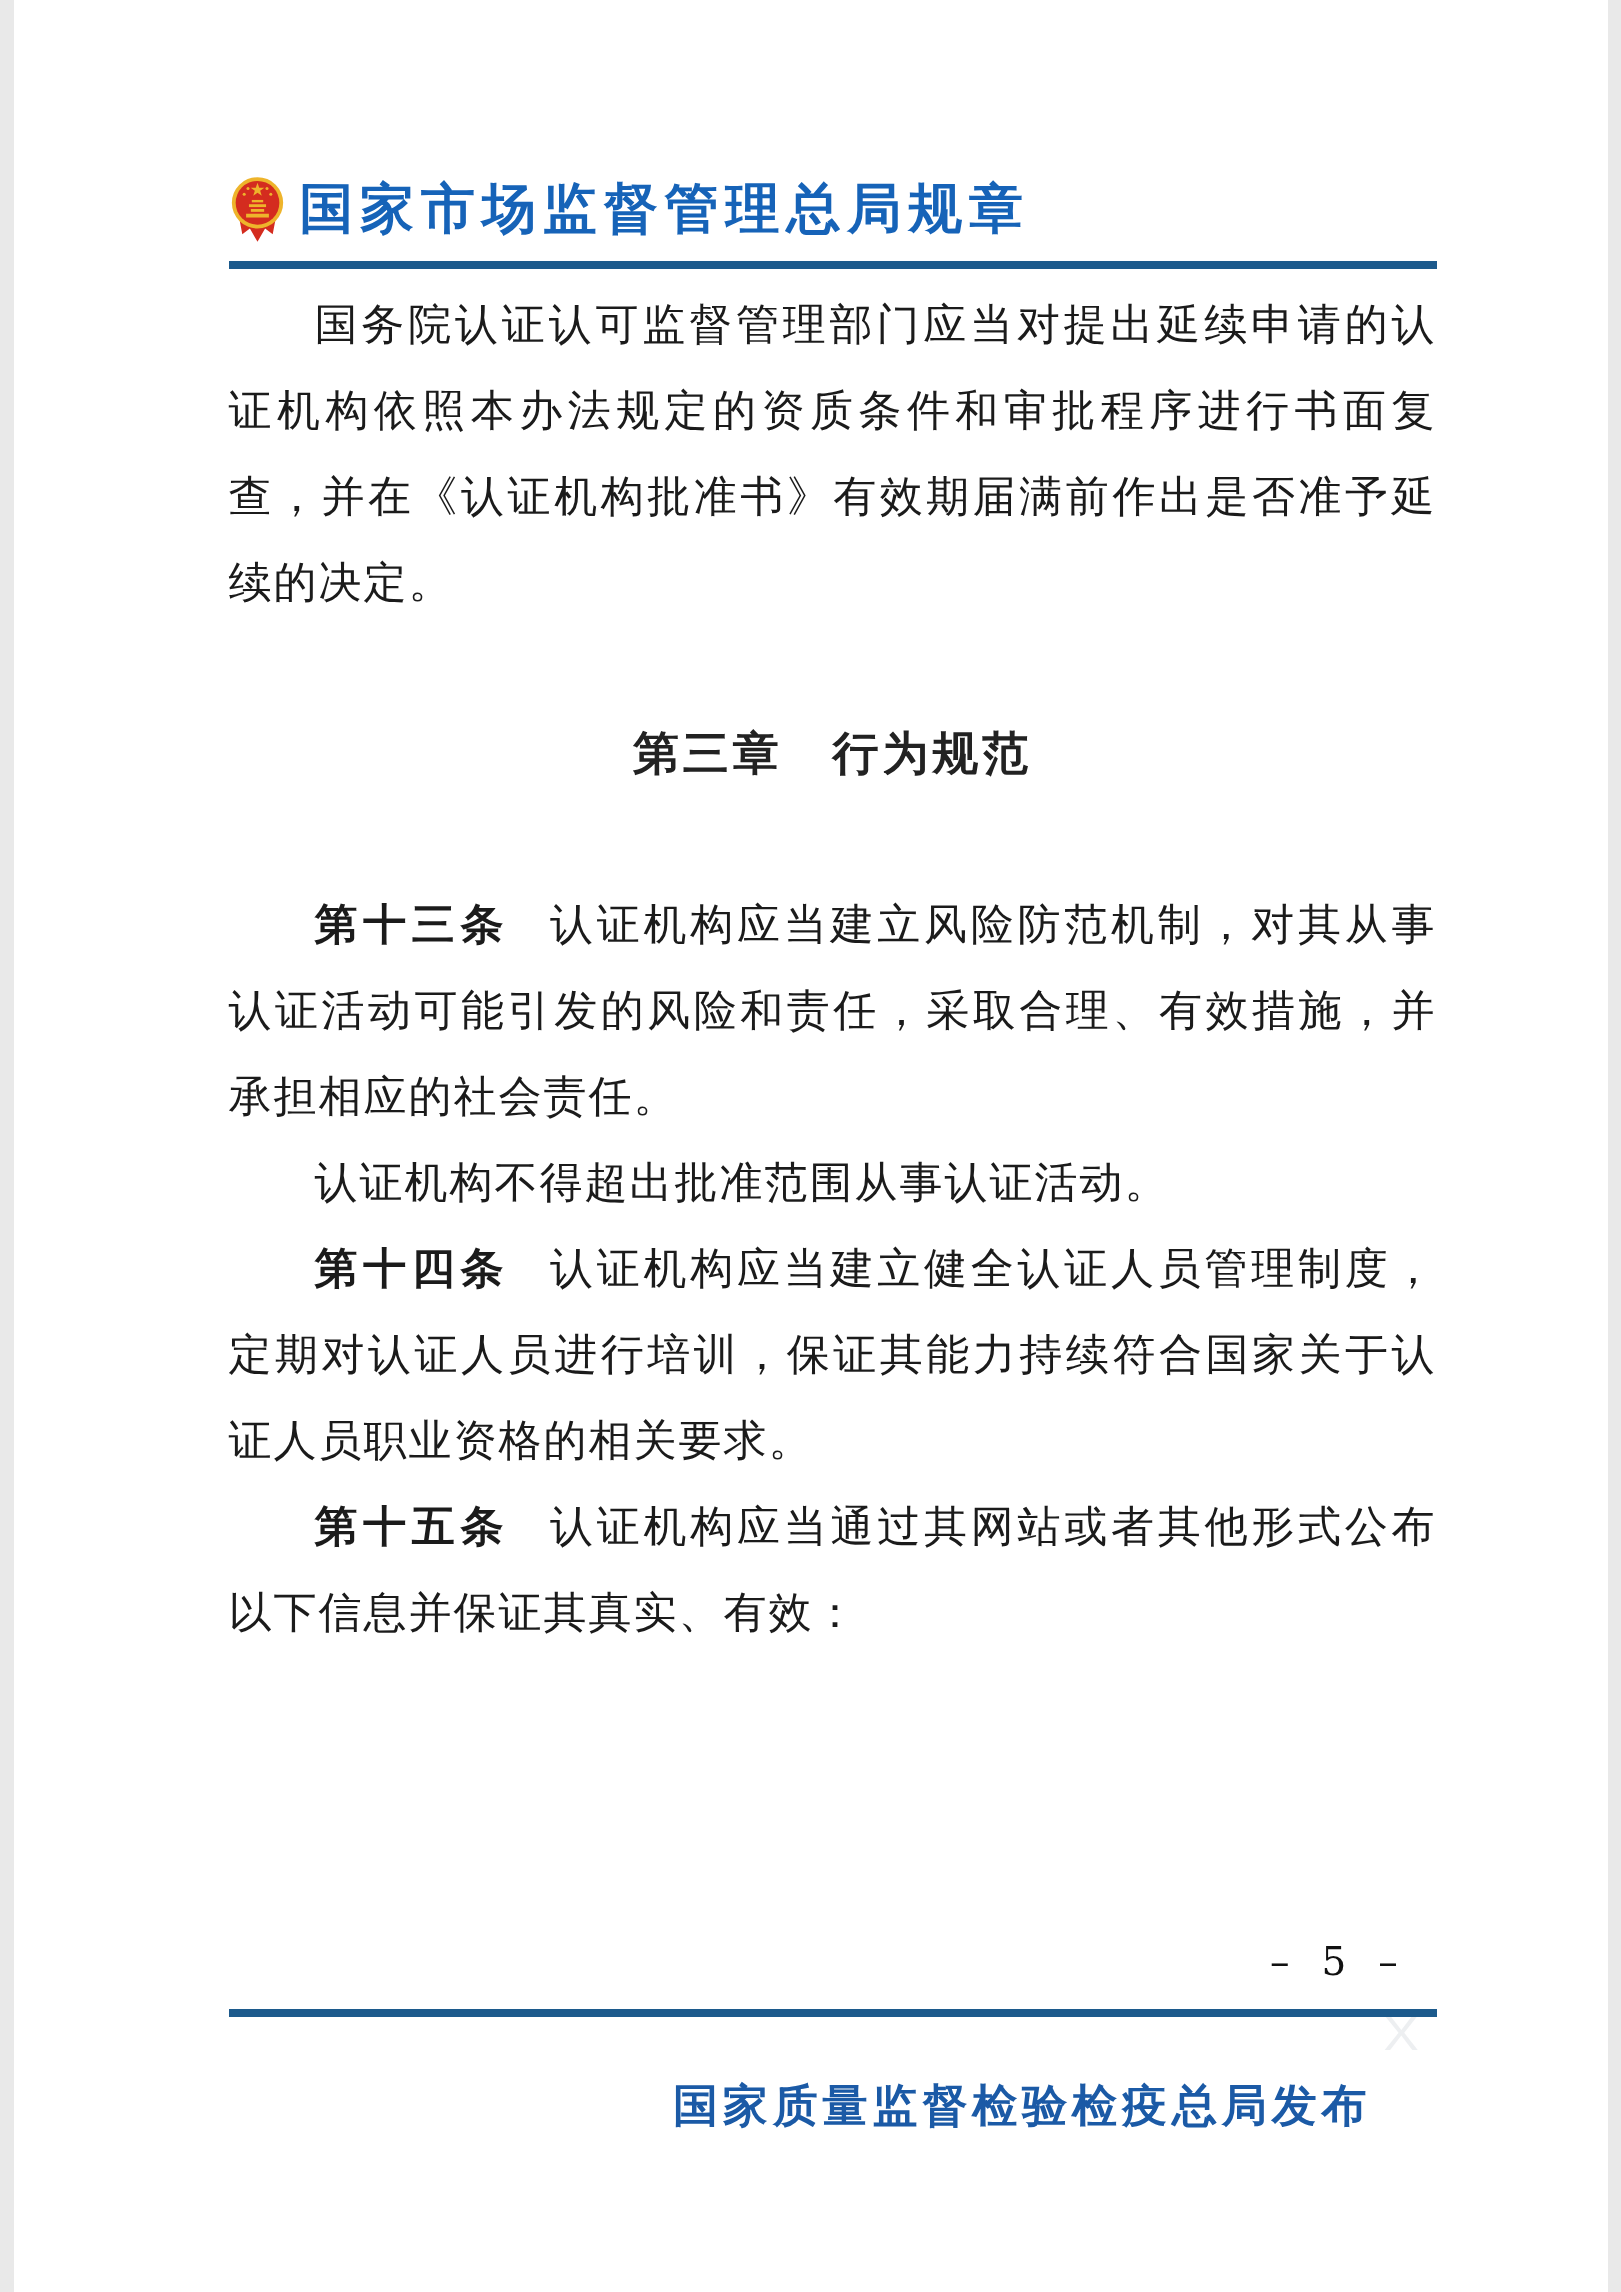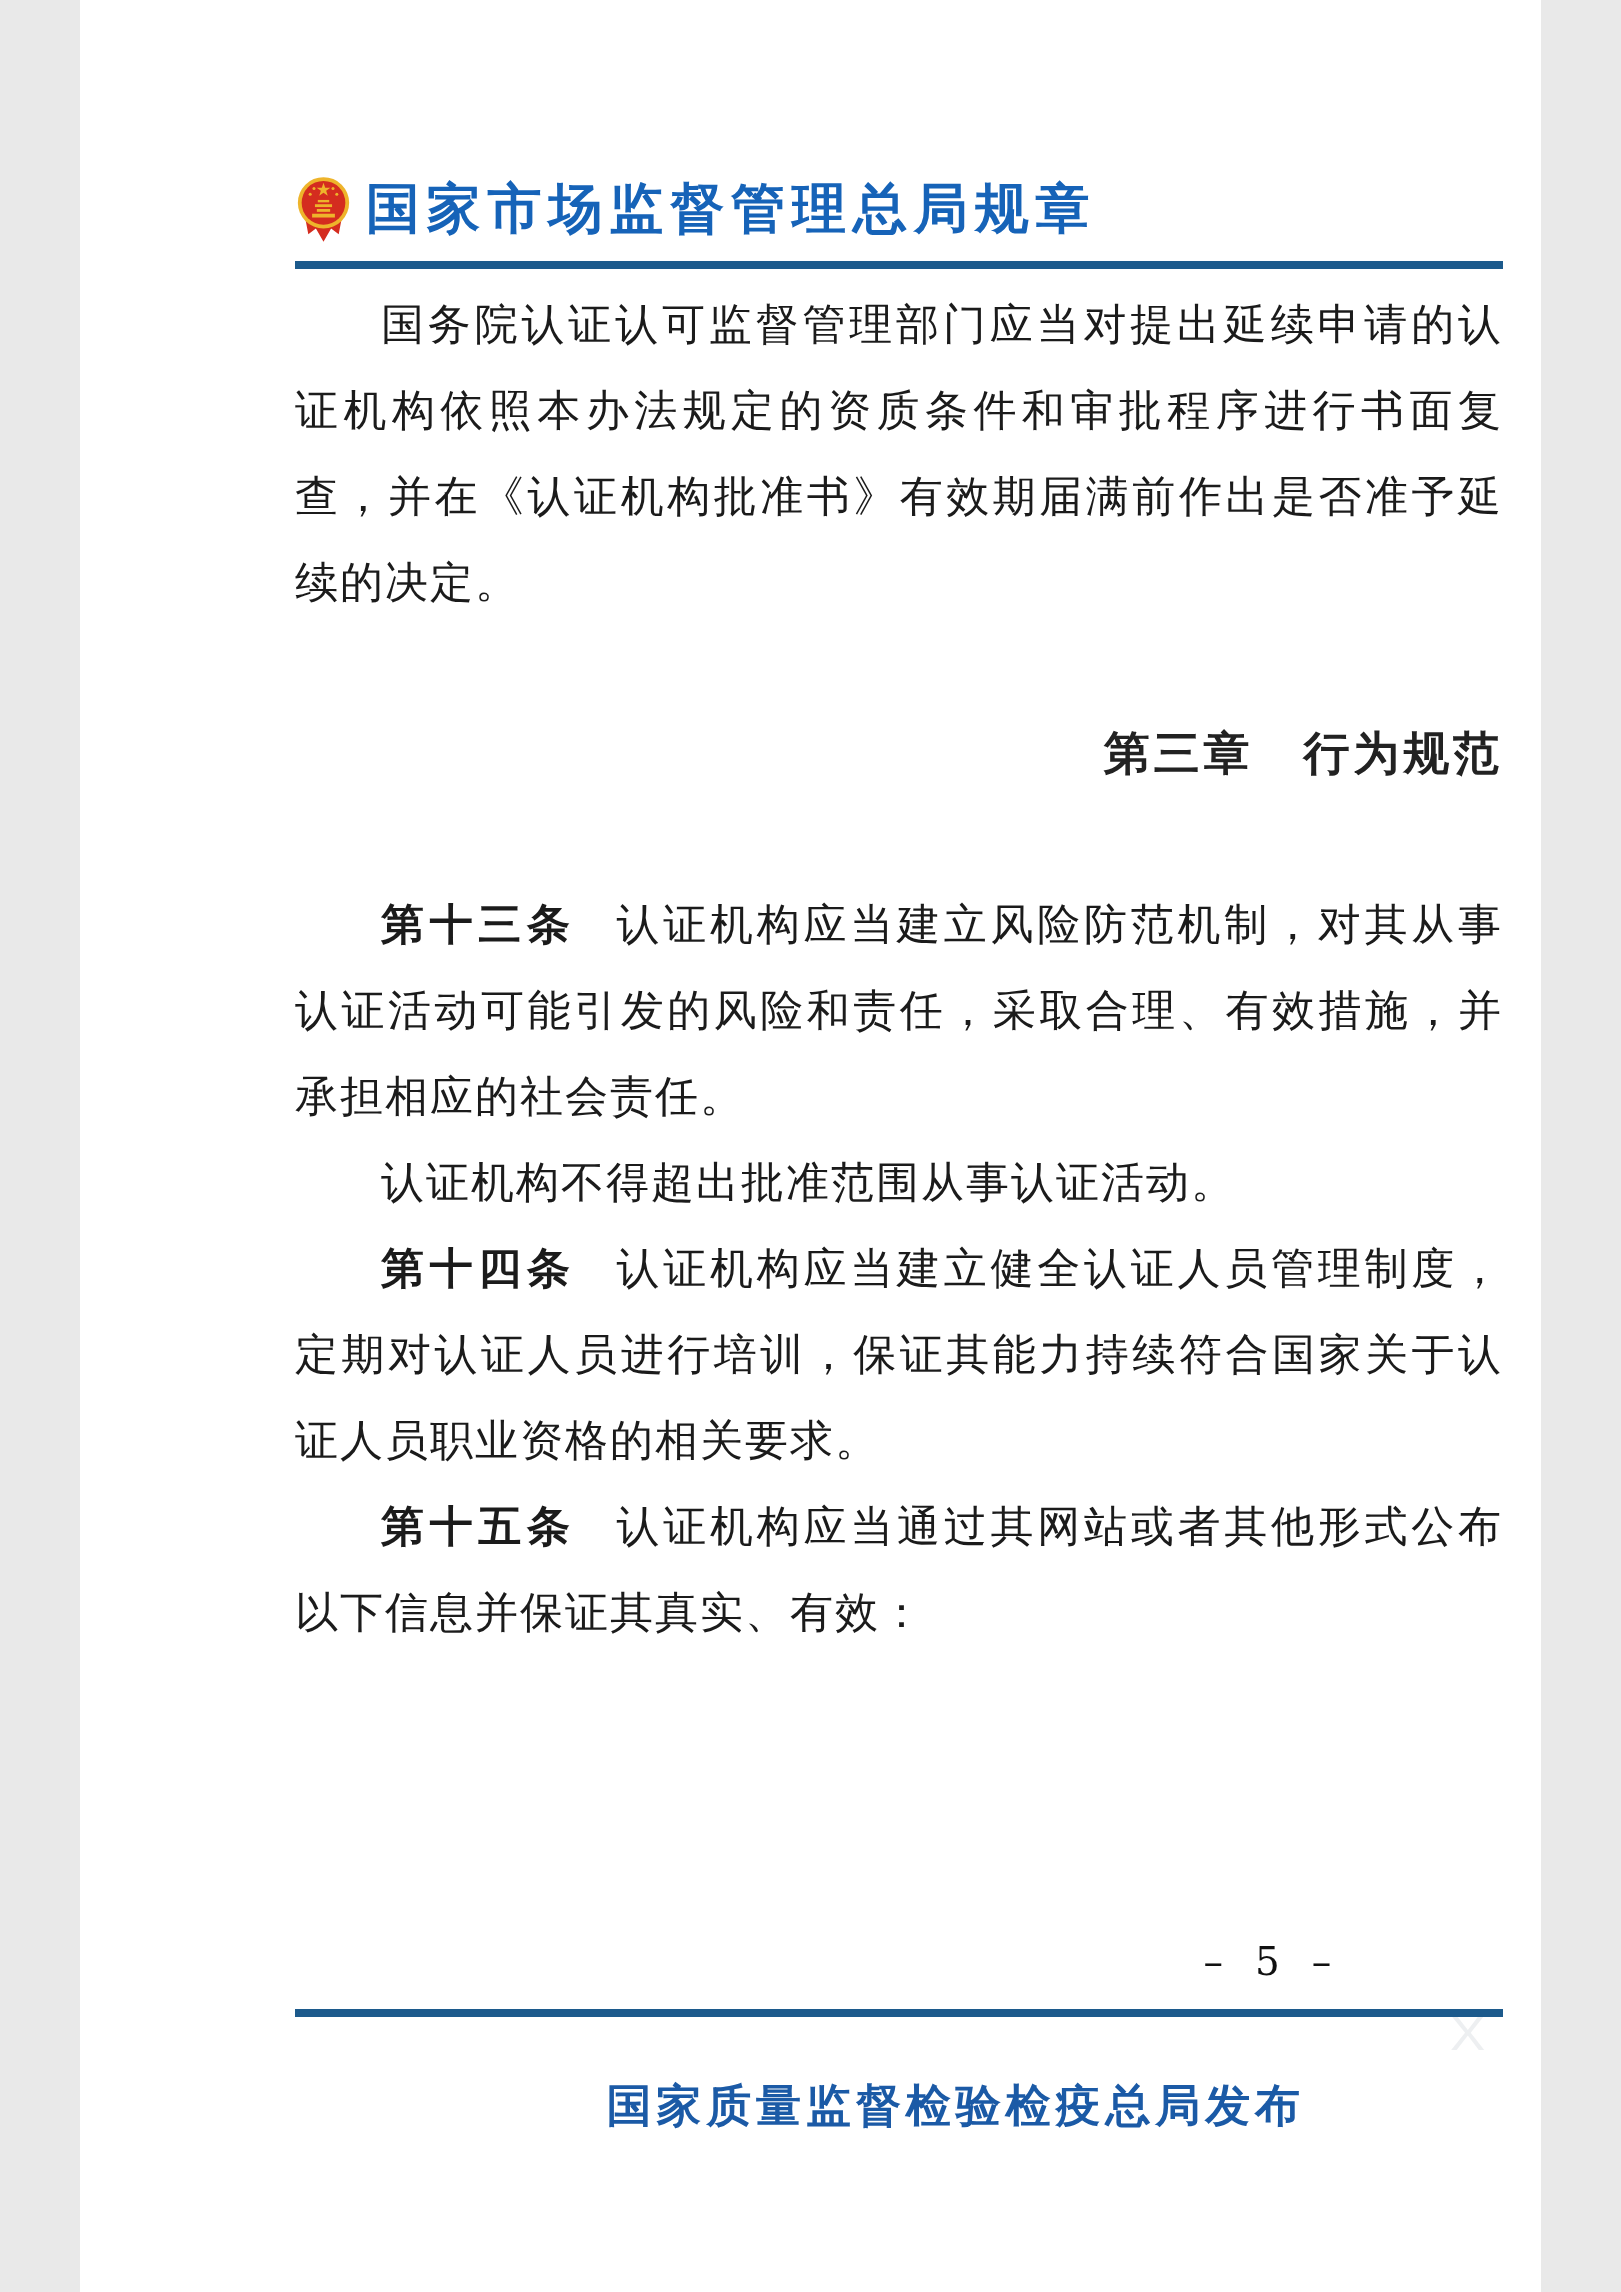--- a/index.html
+++ b/index.html
@@ -5,23 +5,24 @@
   :root{
     --accent-blue:#1663b8;
     --rule-blue:#1c5a8c;
     --footer-blue:#1b5aa6;
     --body-ink:#1b1b1b;
     --emblem-red:#d42c1f;
     --emblem-gold:#eeb42b;
   }
   html,body{margin:0;padding:0;background:#e9e9e9;}
   .page{
-    position:relative;width:1461px;height:2293px;background:#ffffff;
+    position:relative;width:1578px;height:2293px;background:#ffffff;
     overflow:hidden;font-family:"DejaVu Serif",serif;color:var(--body-ink);
     margin:0 auto;
+    padding-left:16px;
   }
   
   .header{position:absolute;left:215px;top:174px;display:flex;align-items:center;}
   .emblem{width:57px;height:69px;margin-right:13.7px;flex:0 0 auto;}
   .emblem .red{fill:var(--emblem-red);}
   .emblem .gold{fill:var(--emblem-gold);}
   .header-title{
     font-family:"Liberation Sans",sans-serif;font-weight:bold;font-size:54px;
     color:var(--accent-blue);letter-spacing:6.9px;white-space:nowrap;line-height:69px;
   }
@@ -34,21 +35,21 @@
     font-size:43px;line-height:86px;letter-spacing:2px;
     text-align:justify;text-justify:inter-character;
   }
   .doc p{margin:0;text-indent:2em;}
   .doc p .lead{
     font-family:"Liberation Sans",sans-serif;font-weight:700;margin-right:0.95em;
     letter-spacing:3.9px;
   }
   .doc .chapter{
     margin:85px 0;font-family:"Liberation Sans",sans-serif;font-weight:bold;
-    font-size:46px;line-height:86px;text-align:right;text-indent:0;
+    font-size:46px;line-height:86px;text-align:center;text-indent:0;
     letter-spacing:3.9px;color:#222222;
   }
   
   .page-number{
     position:absolute;top:1939px;right:200px;font-size:39px;color:#111111;
     letter-spacing:9.8px;font-family:"DejaVu Serif",serif;white-space:nowrap;
   }
   .footer-text{
     position:absolute;top:2076px;right:236px;
     font-family:"Liberation Sans",sans-serif;font-weight:bold;font-size:45px;

